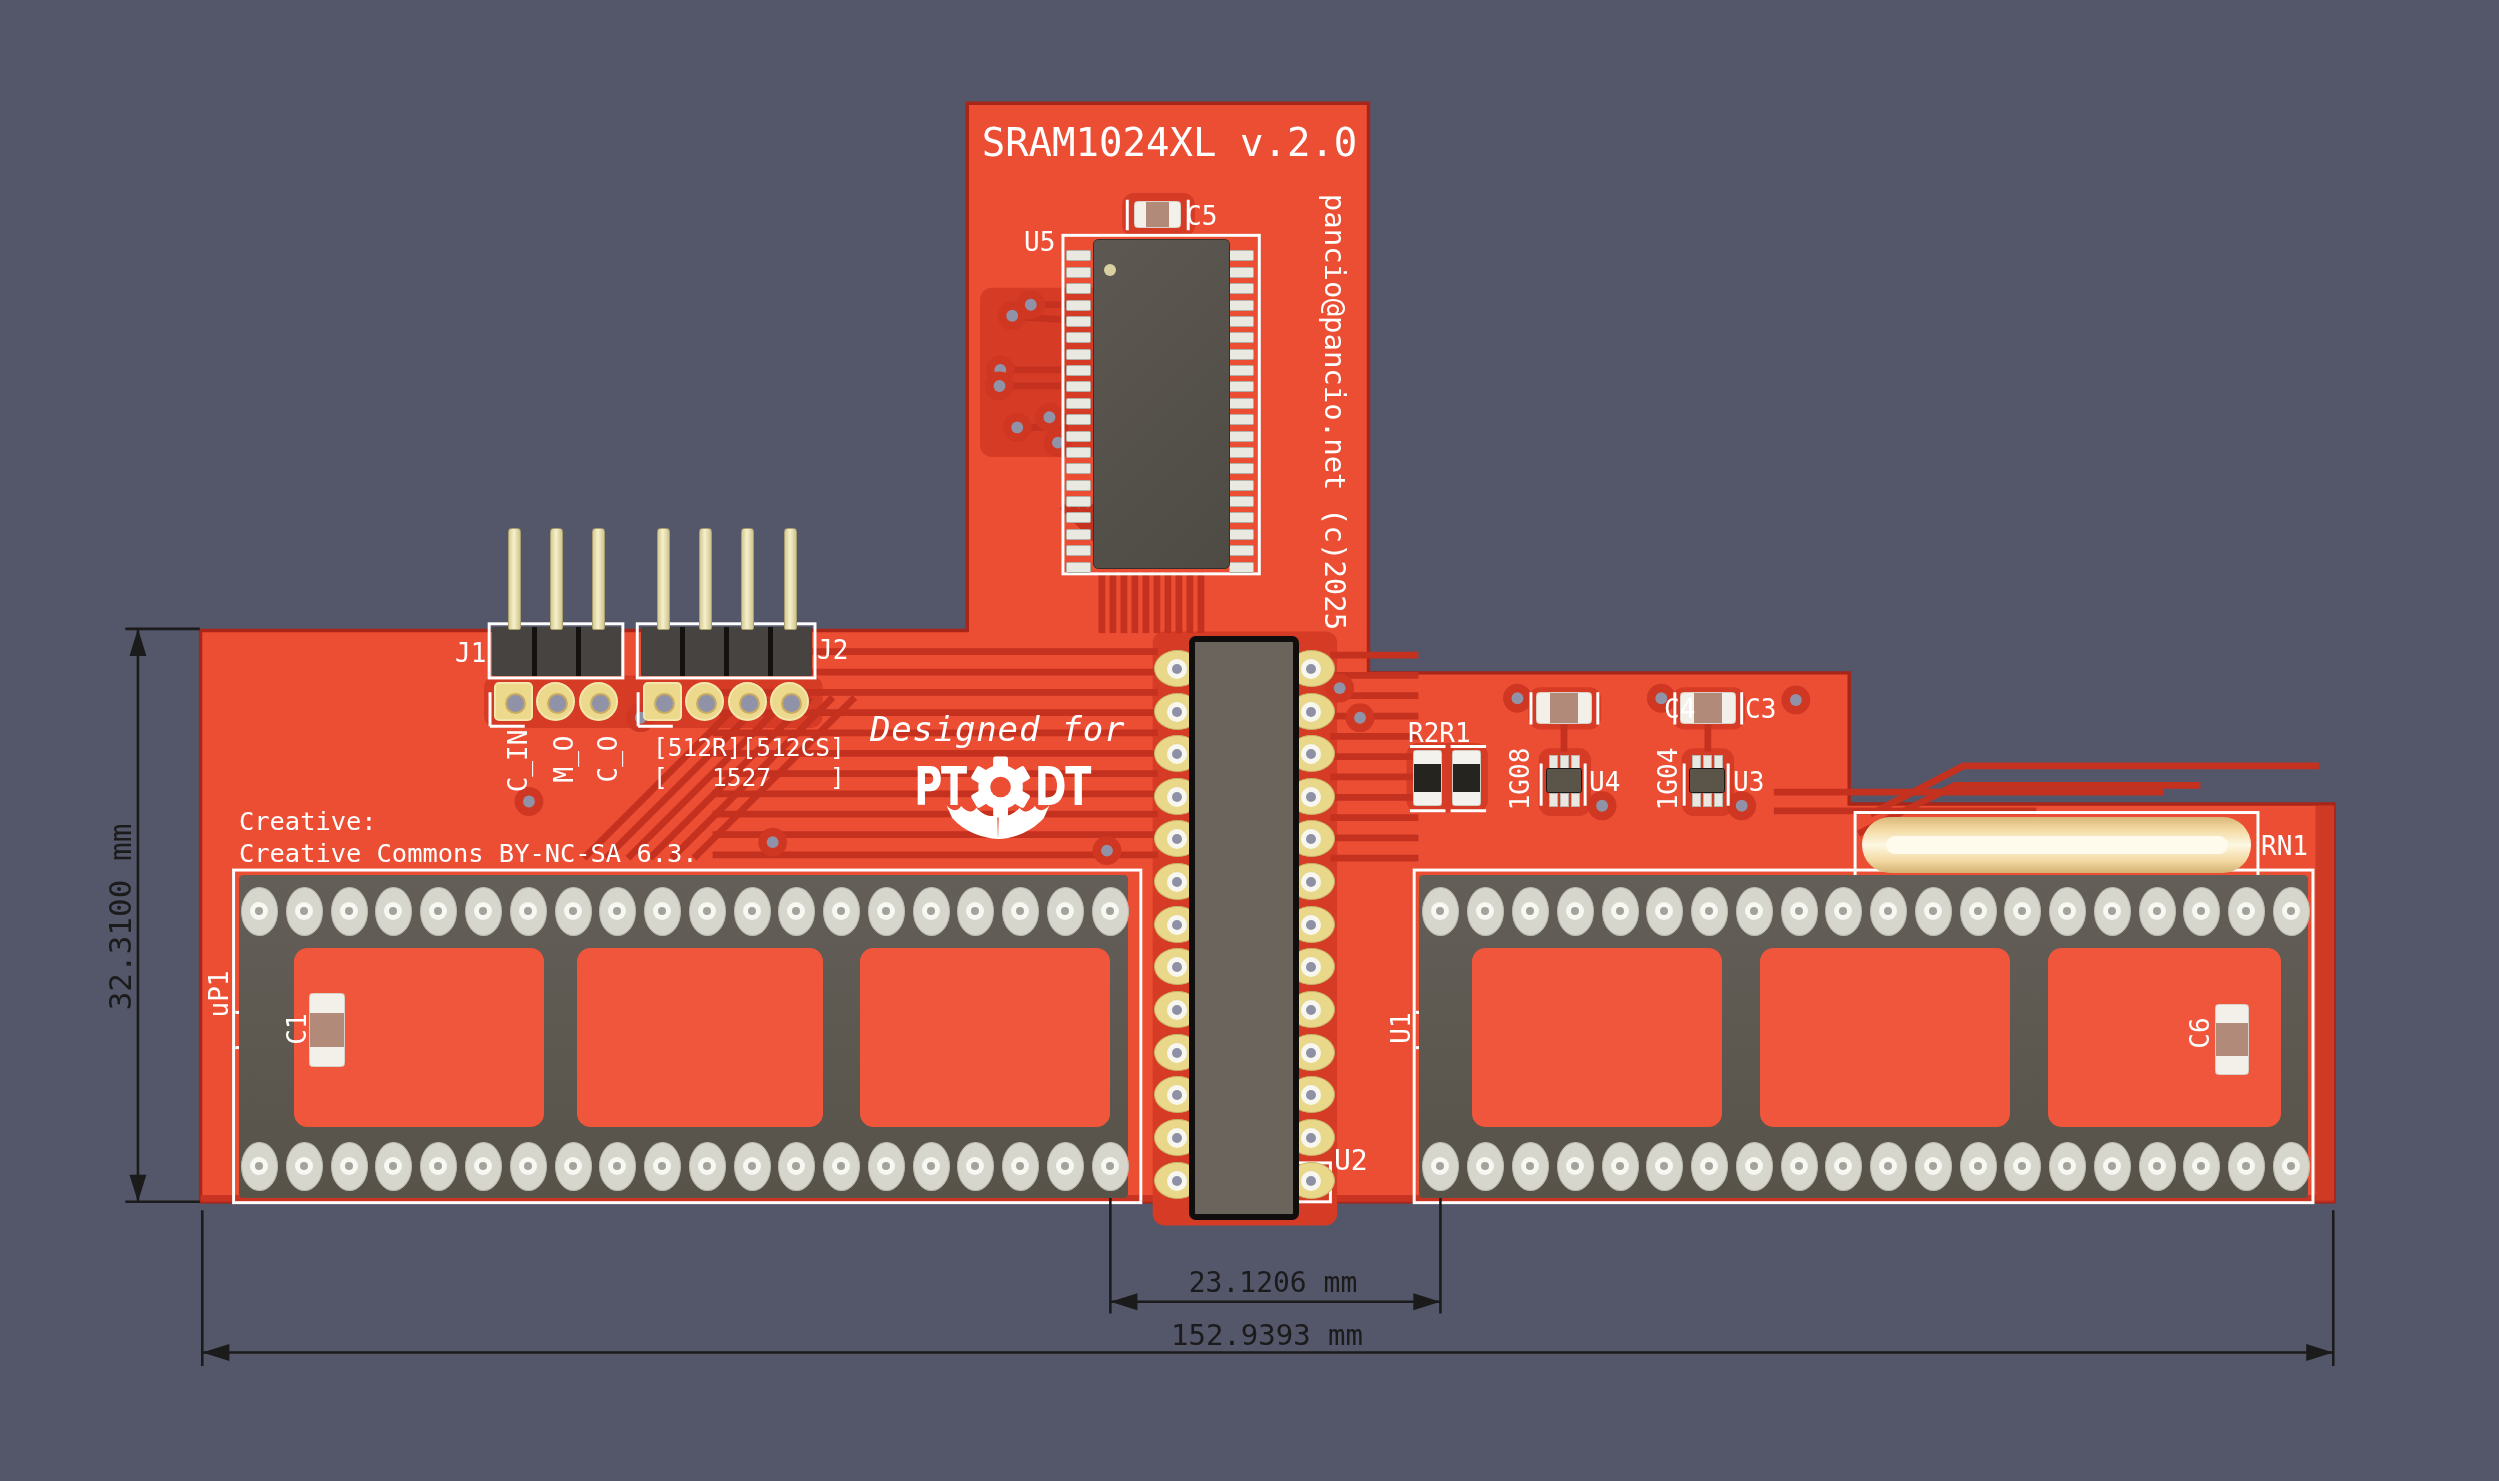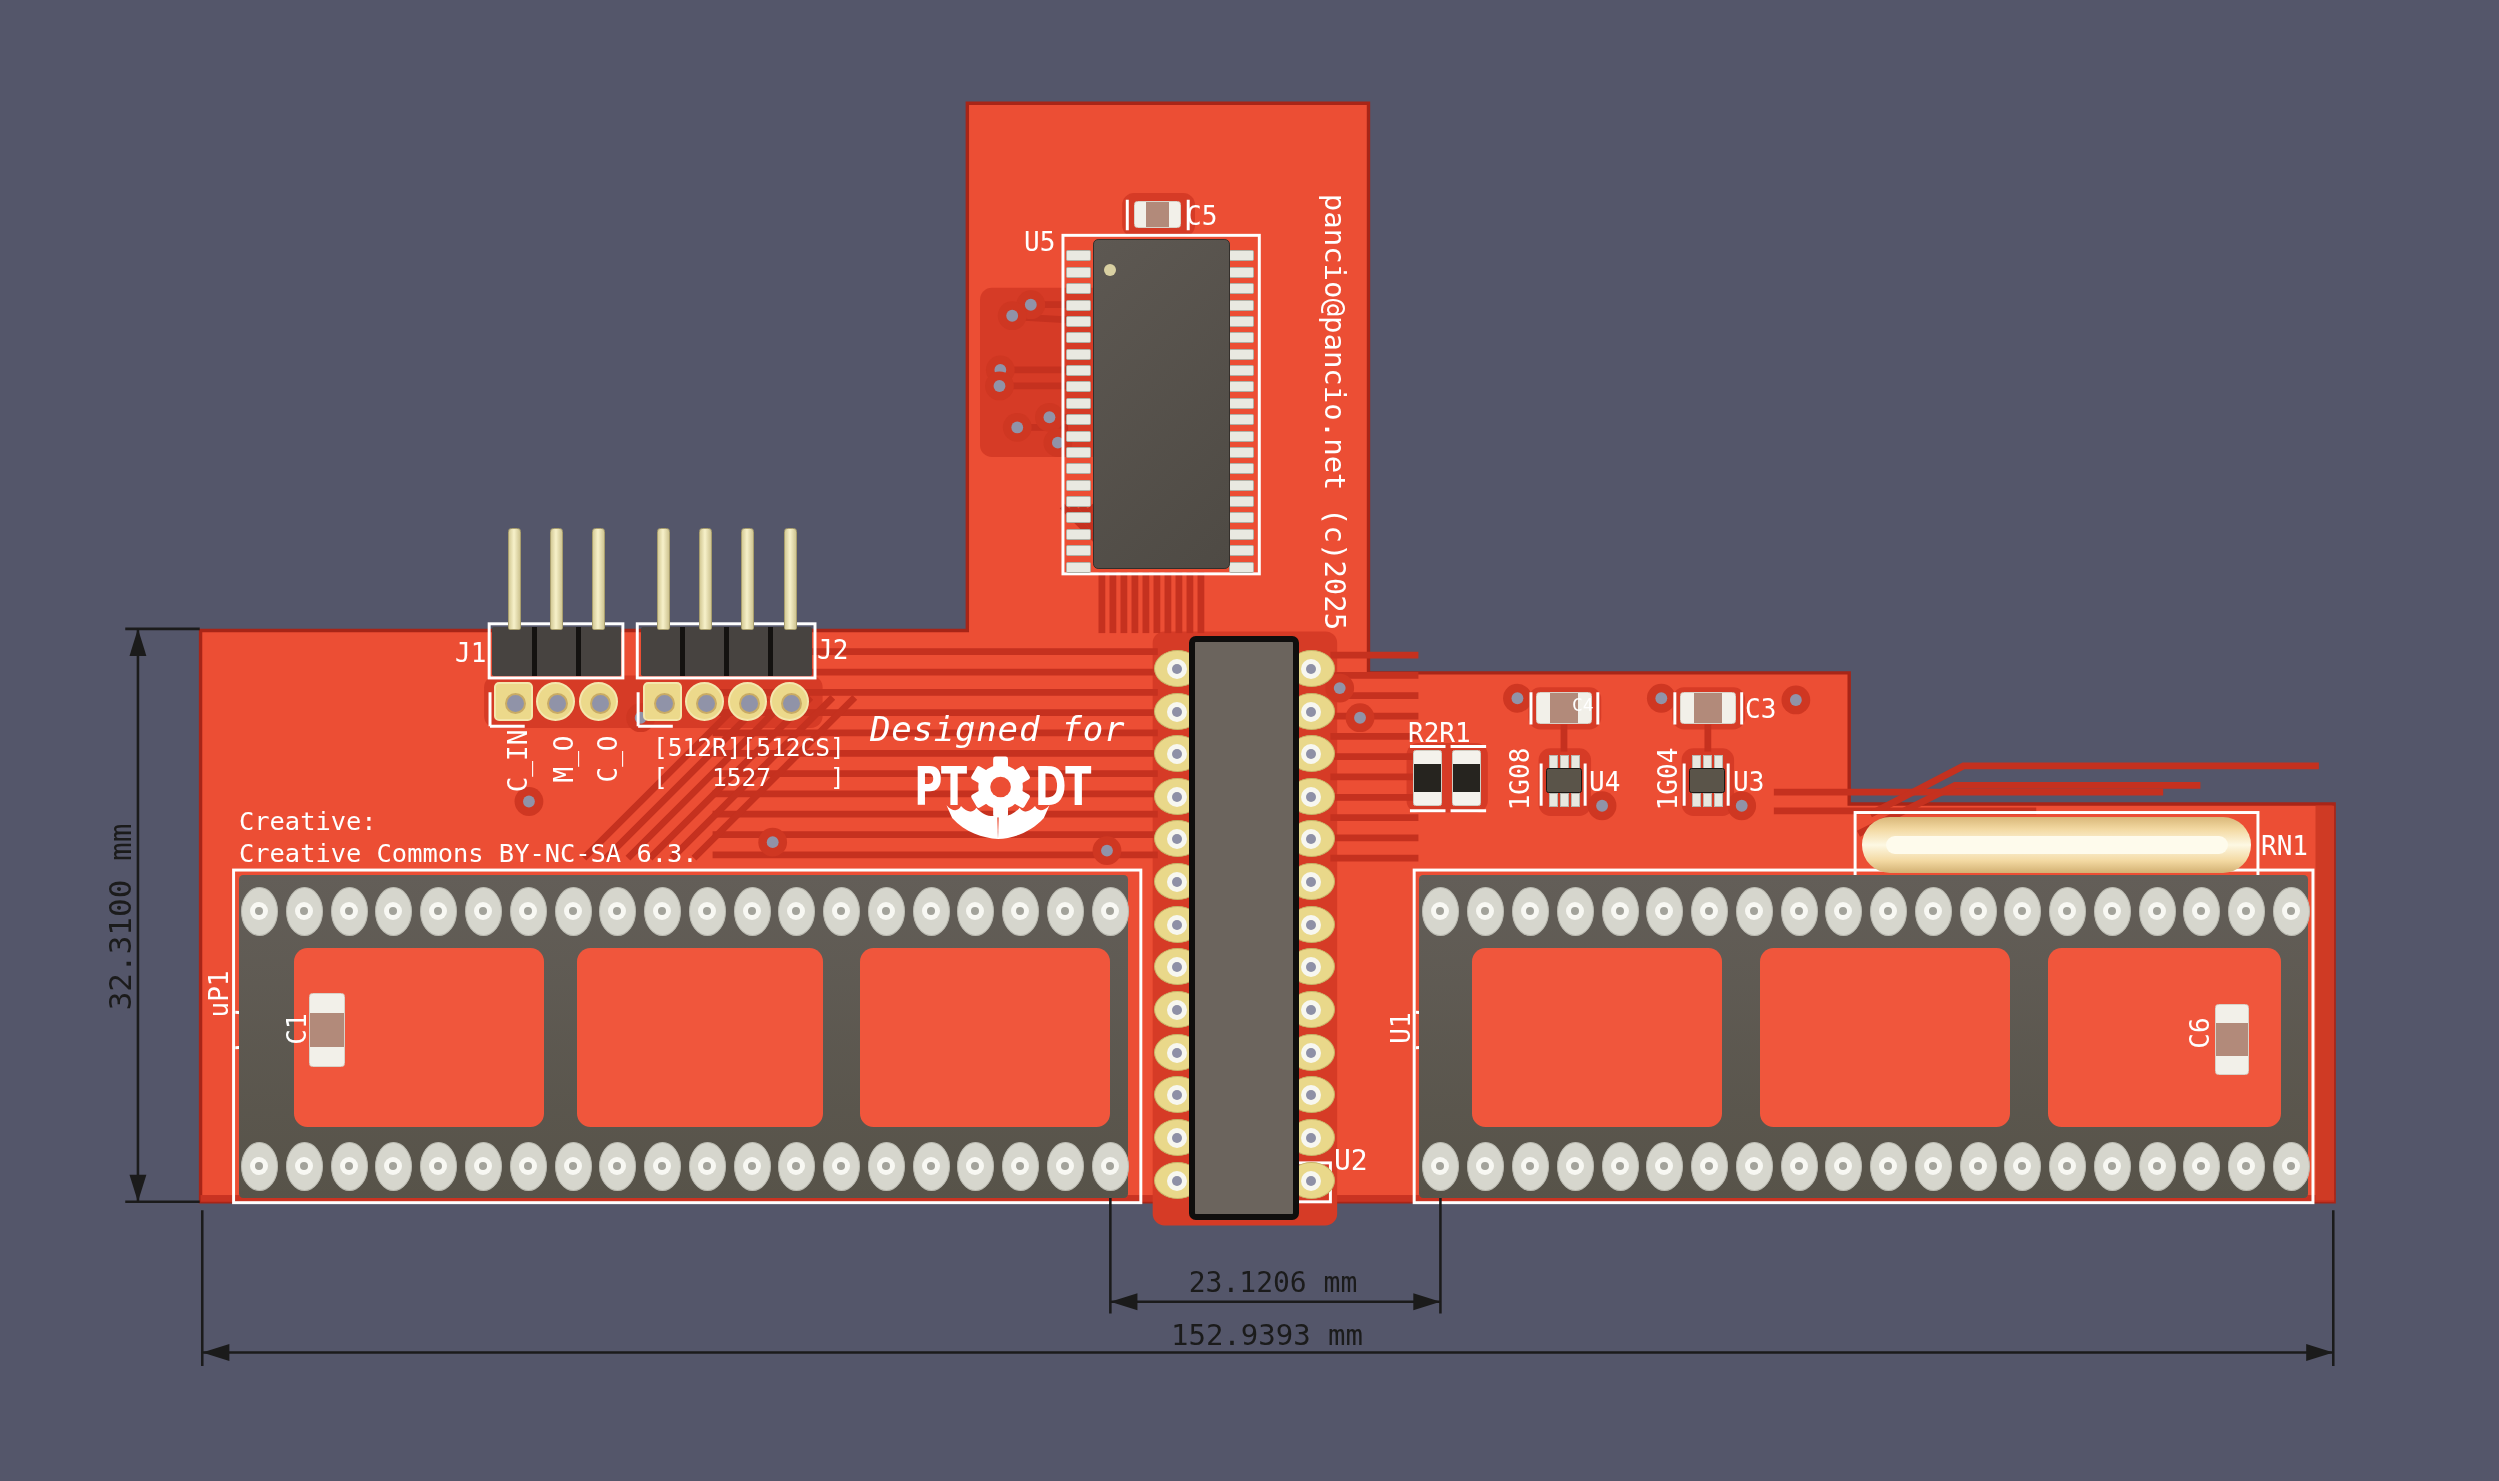--- a/index.html
+++ b/index.html
@@ -364,20 +364,21 @@
   <div class="cap-v" style="left:2215px;top:1004px;width:34px;height:71px;z-index:3;"></div>
 
   <div class="sot" style="left:1546px;top:768px;z-index:2;"></div>
   <div class="sot" style="left:1689px;top:768px;z-index:2;"></div>
 
   <div class="abs" style="left:1862px;top:817px;width:389px;height:56px;border-radius:28px;
               background:linear-gradient(180deg,#d9b87a 0%,#f3d9a2 22%,#fdf8e3 50%,#f3d9a2 78%,#d3b173 100%);">
     <div class="abs" style="left:24px;top:18.6px;width:342px;height:18.6px;border-radius:9.3px;background:#fefbec;"></div>
   </div>
 
+  <div class="lbl ctr" style="left:973px;top:120px;width:393px;font-size:39px;">SRAM1024XL v.2.0</div>
   <div class="lbl ctr rotcw" style="left:1039px;top:395px;width:592px;font-size:29px;">pancio@pancio.net (c)2025</div>
   <div class="lbl" style="left:1186px;top:201px;font-size:26px;">C5</div>
   <div class="lbl" style="left:1024px;top:227px;font-size:26px;">U5</div>
   <div class="lbl" style="left:455px;top:638px;font-size:26px;">J1</div>
   <div class="lbl" style="left:817px;top:635px;font-size:26px;">J2</div>
   <div class="lbl ctr rotccw" style="left:450px;top:746px;width:135px;font-size:26px;">C_IN</div>
   <div class="lbl ctr rotccw" style="left:496px;top:744px;width:135px;font-size:26px;">M_O</div>
   <div class="lbl ctr rotccw" style="left:540px;top:744px;width:135px;font-size:26px;">C_O</div>
   <div class="lbl" style="left:653px;top:733px;font-size:24.5px;">[512R][512CS]</div>
   <div class="lbl" style="left:653px;top:763px;font-size:24.5px;">[   1527    ]</div>
@@ -405,21 +406,21 @@
     <path fill="#ffffff" d="M77,46 C58,45 36,38 20,20 L13,4 C20,12 28,12 31,5 C38,13 46,14 50,7 C57,15 66,19 76,17 L77,46 Z"></path>
     <path fill="#ffffff" transform="translate(154,0) scale(-1,1)" d="M77,46 C58,45 36,38 20,20 L13,4 C20,12 28,12 31,5 C38,13 46,14 50,7 C57,15 66,19 76,17 L77,46 Z"></path>
   </svg>
   <div class="lbl" style="left:239px;top:806px;font-size:25.4px;">Creative:</div>
   <div class="lbl" style="left:239px;top:838px;font-size:25.4px;">Creative Commons BY-NC-SA 6.3.</div>
   <div class="lbl" style="left:1408px;top:718px;font-size:26px;">R2R1</div>
   <div class="lbl ctr rotccw" style="left:1452px;top:764px;width:135px;font-size:26px;">1G08</div>
   <div class="lbl" style="left:1589px;top:767px;font-size:26px;">U4</div>
   <div class="lbl ctr rotccw" style="left:1600px;top:764px;width:135px;font-size:26px;">1G04</div>
   <div class="lbl" style="left:1733px;top:767px;font-size:26px;">U3</div>
-  <div class="lbl" style="left:1572px;top:694px;font-size:18px;">C4</div>
+  <div class="lbl" style="left:1664px;top:694px;font-size:26px;">C4</div>
   <div class="lbl" style="left:1745px;top:694px;font-size:26px;">C3</div>
   <div class="lbl" style="left:2261px;top:831px;font-size:26px;">RN1</div>
   <div class="lbl ctr rotccw" style="left:151px;top:979px;width:135px;font-size:26px;z-index:4;">uP1</div>
   <div class="lbl ctr rotccw" style="left:229px;top:1014px;width:135px;font-size:26px;z-index:4;">C1</div>
   <div class="lbl ctr rotccw" style="left:1333px;top:1013px;width:135px;font-size:26px;z-index:4;">U1</div>
   <div class="lbl ctr rotccw" style="left:2132px;top:1018px;width:135px;font-size:26px;z-index:4;">C6</div>
   <div class="lbl" style="left:1334px;top:1144px;font-size:28px;z-index:4;">U2</div>
 
   <div class="ink ctr rotccw" style="left:-92px;top:899px;width:423px;font-size:31px;">32.3100 mm</div>
   <div class="ink ctr" style="left:1104px;top:1266px;width:338px;font-size:28px;">23.1206 mm</div>

